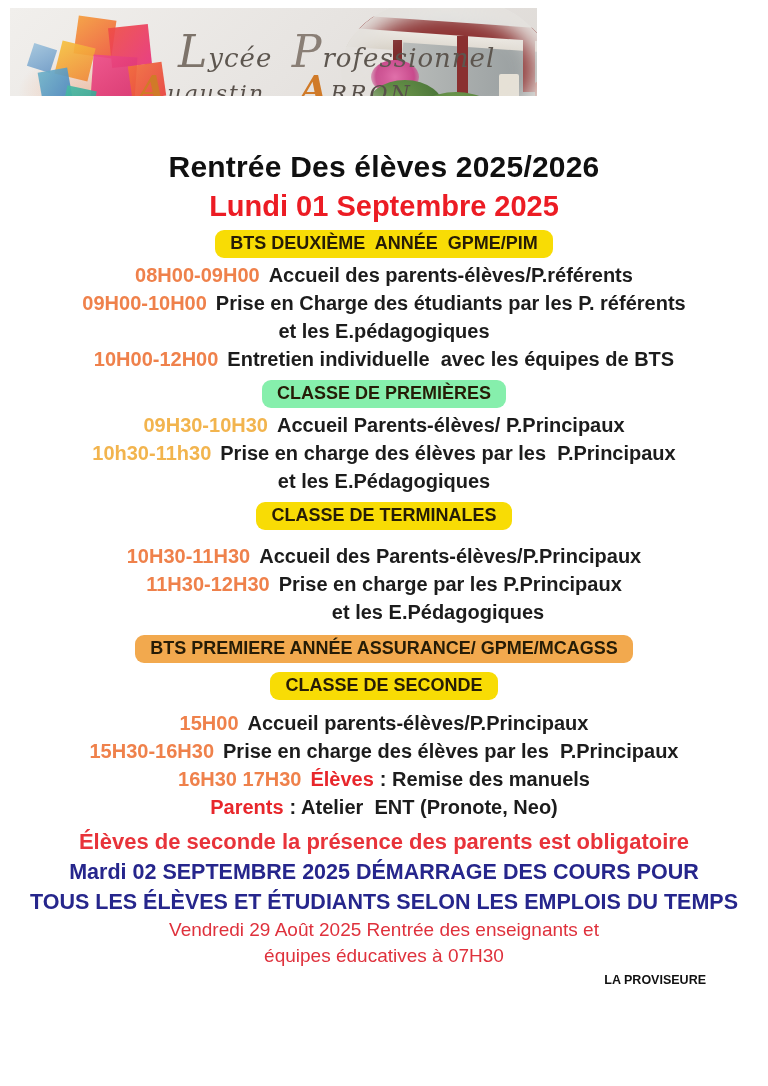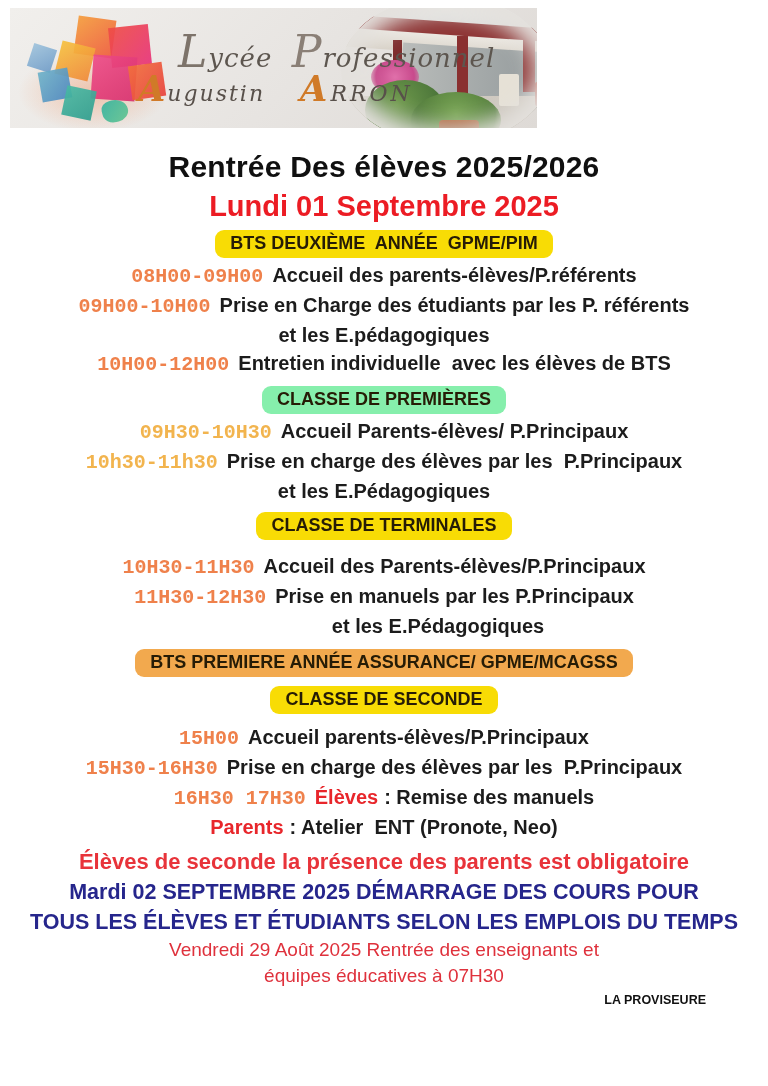--- a/index.html
+++ b/index.html
@@ -5,21 +5,21 @@
   html,body { margin:0; padding:0; background:#ffffff; }
   .page {
     position:relative; width:768px; height:1086px; margin:0 auto;
     background:#ffffff; overflow:hidden;
     font-family:"Liberation Sans", sans-serif;
   }
 
   
   .header { position:absolute; top:8px; left:10px; right:10px; height:122px; display:flex; }
   .banner {
-    position:relative; width:527px; height:120px;
+    position:relative; width:527px; height:88px;
     background:linear-gradient(135deg,#f1efec 0%,#e7e4e1 55%,#dedad6 100%);
     overflow:hidden;
   }
   .mosaic { position:absolute; left:8px; top:4px; width:160px; height:112px; }
   .mosaic .sq { position:absolute; opacity:.92; }
   .sq1 { left:58px; top:6px;  width:38px; height:38px; background:linear-gradient(135deg,#f59d3c,#ef5a3c); transform:rotate(8deg); }
   .sq2 { left:92px; top:14px; width:40px; height:40px; background:linear-gradient(135deg,#ef4d44,#e8327a); transform:rotate(-6deg); }
   .sq3 { left:40px; top:32px; width:34px; height:34px; background:linear-gradient(135deg,#f6c13e,#f08a3a); transform:rotate(14deg); opacity:.85; }
   .sq4 { left:74px; top:44px; width:44px; height:44px; background:linear-gradient(135deg,#ee4b86,#d8306e); transform:rotate(4deg); }
   .sq5 { left:22px; top:58px; width:30px; height:30px; background:linear-gradient(135deg,#6fb3c9,#4b86c0); transform:rotate(-10deg); opacity:.8; }
@@ -73,21 +73,21 @@
 
   .badge-line { text-align:center; margin-top:7px; }
   .badge { display:inline-block; padding:3px 15px 4px 15px; border-radius:9px; font-size:18px; font-weight:bold; color:#261c06; white-space:pre-wrap; }
   .badge-bright { background:#f8dc05; }
   .badge-pale   { background:#86efac; }
   .badge-orange { background:#f2a94e; }
 
   .rows { margin-top:3px; }
   .row { text-align:center; font-size:20px; font-weight:bold; color:#1c1c1c; line-height:28px; white-space:pre-wrap; }
   .row span { white-space:pre-wrap; }
-  .time { margin-right:9px;font-family:Liberation Mono, monospace; }
+  .time { margin-right:9px; }
   .t-orange { color:#ef814b; }
   .t-amber  { color:#f2b44e; }
   .red-word { color:#e8262b; margin-right:6px; }
   .shift-a { margin-left:108px; }
   .shift-b { margin-left:126px; }
   .gap-sm { margin-top:9px; }
   .gap-md { margin-top:12px; }
 
   .note-red   { margin-top:6px; text-align:center; font-size:22px; font-weight:bold; color:#e8333a; line-height:30px; }
   .note-navy  { text-align:center; font-size:21.5px; font-weight:bold; color:#26268c; line-height:30px; }
@@ -147,34 +147,34 @@
   <div style="height:134px;"></div>
 
   <div class="title-main">Rentrée Des élèves 2025/2026</div>
   <div class="title-date">Lundi 01 Septembre 2025</div>
 
   <div class="badge-line"><span class="badge badge-bright">BTS DEUXIÈME  ANNÉE  GPME/PIM</span></div>
   <div class="rows">
     <div class="row"><span class="time t-orange">08H00-09H00</span><span>Accueil des parents-élèves/P.référents</span></div>
     <div class="row"><span class="time t-orange">09H00-10H00</span><span>Prise en Charge des étudiants par les P. référents</span></div>
     <div class="row"><span>et les E.pédagogiques</span></div>
-    <div class="row"><span class="time t-orange">10H00-12H00</span><span>Entretien individuelle  avec les élèves de BTS</span></div>
+    <div class="row"><span class="time t-orange">10H00-12H00</span><span>Entretien individuelle  avec les équipes de BTS</span></div>
   </div>
 
   <div class="badge-line"><span class="badge badge-pale">CLASSE DE PREMIÈRES</span></div>
   <div class="rows">
     <div class="row"><span class="time t-amber">09H30-10H30</span><span>Accueil Parents-élèves/ P.Principaux</span></div>
     <div class="row"><span class="time t-amber">10h30-11h30</span><span>Prise en charge des élèves par les  P.Principaux</span></div>
     <div class="row"><span>et les E.Pédagogiques</span></div>
   </div>
 
   <div class="badge-line"><span class="badge badge-bright">CLASSE DE TERMINALES</span></div>
   <div class="rows gap-md">
     <div class="row"><span class="time t-orange">10H30-11H30</span><span>Accueil des Parents-élèves/P.Principaux</span></div>
-    <div class="row"><span class="time t-orange">11H30-12H30</span><span>Prise en manuels par les P.Principaux</span></div>
+    <div class="row"><span class="time t-orange">11H30-12H30</span><span>Prise en charge par les P.Principaux</span></div>
     <div class="row shift-a"><span>et les E.Pédagogiques</span></div>
   </div>
 
   <div class="badge-line gap-sm"><span class="badge badge-orange">BTS PREMIERE ANNÉE ASSURANCE/ GPME/MCAGSS</span></div>
 
   <div class="badge-line gap-sm"><span class="badge badge-bright">CLASSE DE SECONDE</span></div>
   <div class="rows gap-sm">
     <div class="row"><span class="time t-orange">15H00</span><span>Accueil parents-élèves/P.Principaux</span></div>
     <div class="row"><span class="time t-orange">15H30-16H30</span><span>Prise en charge des élèves par les  P.Principaux</span></div>
     <div class="row"><span class="time t-orange">16H30 17H30</span><span class="red-word">Élèves</span><span>: Remise des manuels</span></div>

